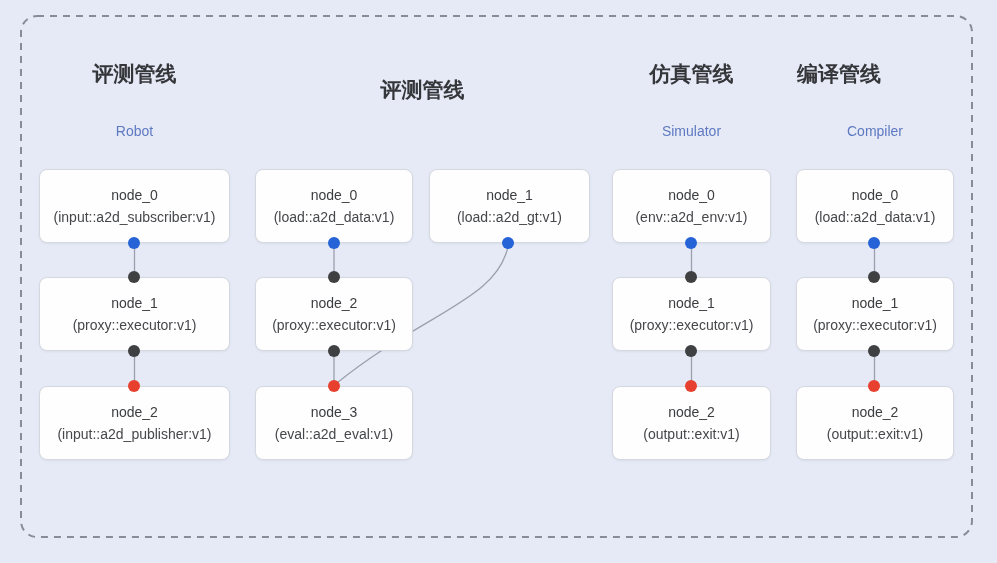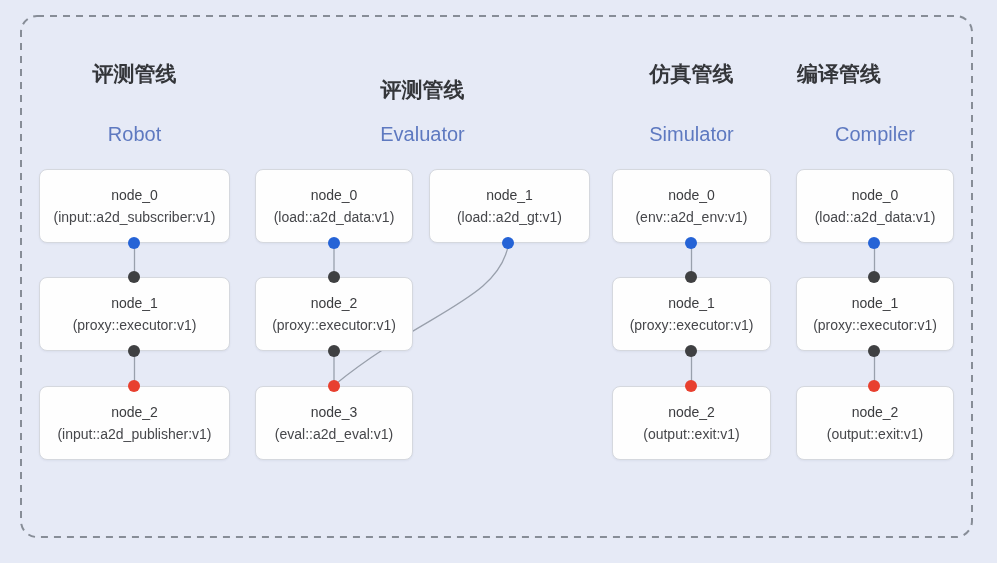--- a/index.html
+++ b/index.html
@@ -27,21 +27,21 @@
     white-space: nowrap;
   }
   .htitle.zh {
     top: 60px;
     font-size: 21px;
     font-weight: 700;
     color: #34363a;
   }
   .htitle.en {
     top: 123px;
-    font-size: 20px;
+    font-size: 14px;
     font-weight: 400;
     color: #5e79c0;
   }
 
   .node {
     position: absolute;
     height: 74px;
     background: #fefefe;
     border: 1px solid #d5d8de;
     border-radius: 8px;
@@ -97,21 +97,20 @@
     <line x1="691.5" y1="351" x2="691.5" y2="386" stroke="#99a0ac" stroke-width="1.3"></line>
 
     <line x1="874.5" y1="243" x2="874.5" y2="277" stroke="#99a0ac" stroke-width="1.3"></line>
     <line x1="874.5" y1="351" x2="874.5" y2="386" stroke="#99a0ac" stroke-width="1.3"></line>
   </svg>
 
   <div class="htitle zh" style="left:39px;width:191px;">评测管线</div>
   <div class="htitle en" style="left:39px;width:191px;">Robot</div>
 
   <div class="htitle zh" style="left:255px;width:335px;margin-top:16px;">评测管线</div>
-  <div class="htitle en" style="left:255px;width:335px;">Evaluator</div>
 
   <div class="htitle zh" style="left:612px;width:159px;">仿真管线</div>
   <div class="htitle en" style="left:612px;width:159px;">Simulator</div>
 
   <div class="htitle zh" style="left:760px;width:158px;">编译管线</div>
   <div class="htitle en" style="left:796px;width:158px;">Compiler</div>
 
   <div class="node" style="left:39px;top:169px;width:191px;">
     <div class="node-title">node_0</div>
     <div class="node-sub">(input::a2d_subscriber:v1)</div>

